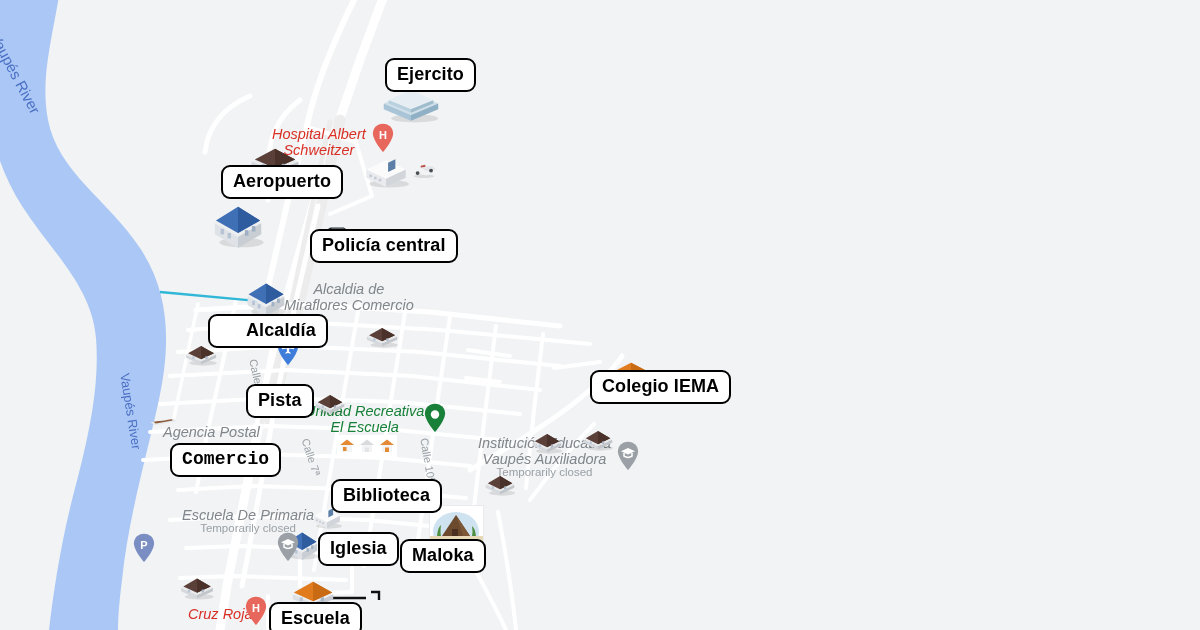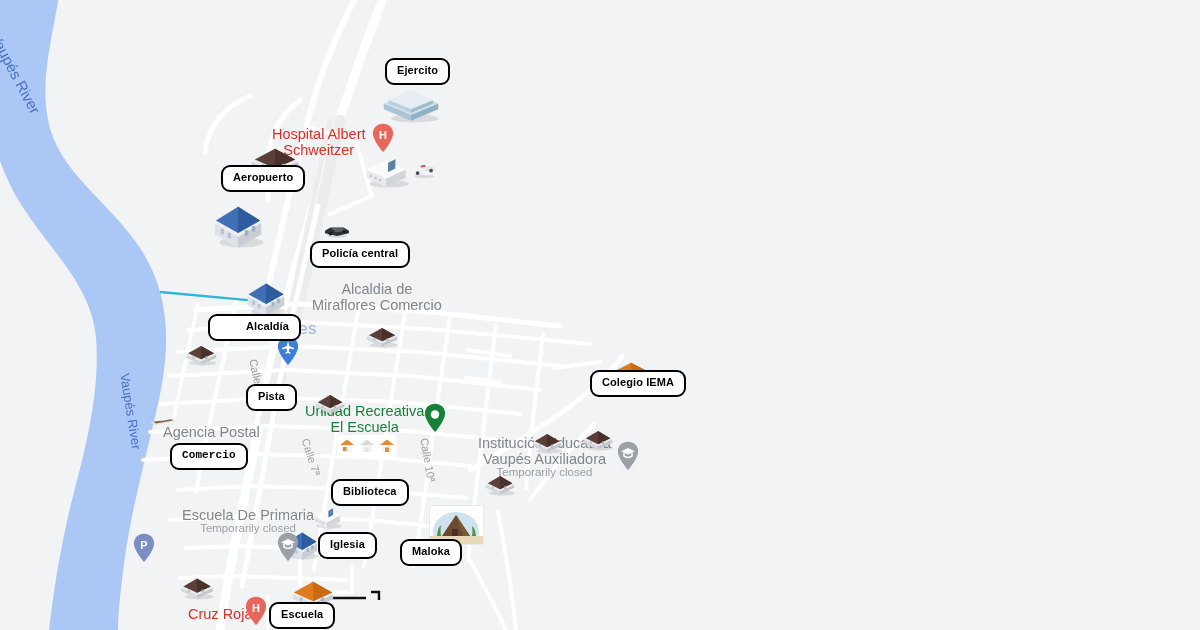--- a/index.html
+++ b/index.html
@@ -11,21 +11,21 @@
   }
   #map{position:absolute;inset:0;width:1200px;height:630px;overflow:hidden;background:#f1f3f4;}
   svg.layer{position:absolute;left:0;top:0;width:1200px;height:630px;}
 
   
   .callout{
     position:absolute;
     background:#fff;
     border:2.5px solid #000;
     border-radius:9px;
-    font-size:11px;
+    font-size:18px;
     font-weight:bold;
     color:#000;
     letter-spacing:.1px;
     padding:5px 10px 6px 10px;
     white-space:nowrap;
     line-height:1.05;
     box-sizing:border-box;
     z-index:40;
     text-align:center;
   }
@@ -43,21 +43,21 @@
   .poi.green{color:#188038;}
   .poi.gray{color:#80868b;}
   .poi .sub{
     display:block;
     font-size:11.5px;
     color:#9aa0a6;
     text-align:center;
     margin-top:-1px;
   }
   .poi.center{text-align:center;}
-  .poi .l2{display:block;}
+  .poi .l2{display:block;font-style:italic;}
 
   
   .townname{
     position:absolute;font-size:17px;color:#9fb3d9;letter-spacing:.2px;z-index:12;
   }
 
   
   .street{
     position:absolute;font-size:11px;color:#9aa0a6;white-space:nowrap;z-index:14;
   }
@@ -413,21 +413,21 @@
           <path d="M11 0.8 C5 0.8 0.9 5 0.9 10.6 C0.9 17.6 11 29.2 11 29.2 C11 29.2 21.1 17.6 21.1 10.6 C21.1 5 17 0.8 11 0.8 Z" fill="#e8675c"></path>
           <text x="11" y="15.5" font-size="11" font-weight="bold" text-anchor="middle" fill="#fff" font-family="Liberation Sans, sans-serif">H</text>
         </svg></div>
     </div>
 
   <div id="poi-labels">
       <div class="poi center red" style="left: 272px; top: 126px;">
         <span class="l2">Hospital Albert</span>
         <span class="l2">Schweitzer</span>
       </div>
-      <div class="poi center gray" style="left: 284px; top: 281px; margin-left: 28px;">
+      <div class="poi center gray" style="left: 284px; top: 281px;">
         <span class="l2">Alcaldia de</span>
         <span class="l2">Miraflores Comercio</span>
       </div>
       <div class="poi center green" style="left: 305px; top: 403px;">
         <span class="l2">Unidad Recreativa</span>
         <span class="l2">El Escuela</span>
       </div>
       <div class="poi center gray" style="left: 478px; top: 435px;">
         <span class="l2">Institución Educativa</span>
         <span class="l2">Vaupés Auxiliadora</span>
@@ -441,21 +441,21 @@
         <span class="l2">Agencia Postal</span>
       </div>
       <div class="poi center red" style="left: 188px; top: 606px;">
         <span class="l2">Cruz Roja</span>
       </div>
     </div>
 
   <div id="callouts">
       <div class="callout" style="left: 385px; top: 58px;">Ejercito</div>
       <div class="callout" style="left: 221px; top: 165px; border-radius: 9px;">Aeropuerto</div>
-      <div class="callout" style="left: 310px; top: 241px;">Policía central</div>
+      <div class="callout" style="left: 310px; top: 229px;">Policía central</div>
       <div class="callout" style="left: 208px; top: 314px; padding-left: 36px;">Alcaldía</div>
       <div class="callout" style="left: 246px; top: 384px;">Pista</div>
       <div class="callout" style="left: 170px; top: 443px; font-family: Liberation Mono, monospace;">Comercio</div>
       <div class="callout" style="left: 590px; top: 370px;">Colegio IEMA</div>
       <div class="callout" style="left: 331px; top: 479px;">Biblioteca</div>
       <div class="callout" style="left: 318px; top: 532px;">Iglesia</div>
       <div class="callout" style="left: 400px; top: 539px;">Maloka</div>
       <div class="callout" style="left: 269px; top: 602px;">Escuela</div>
     </div>
 

